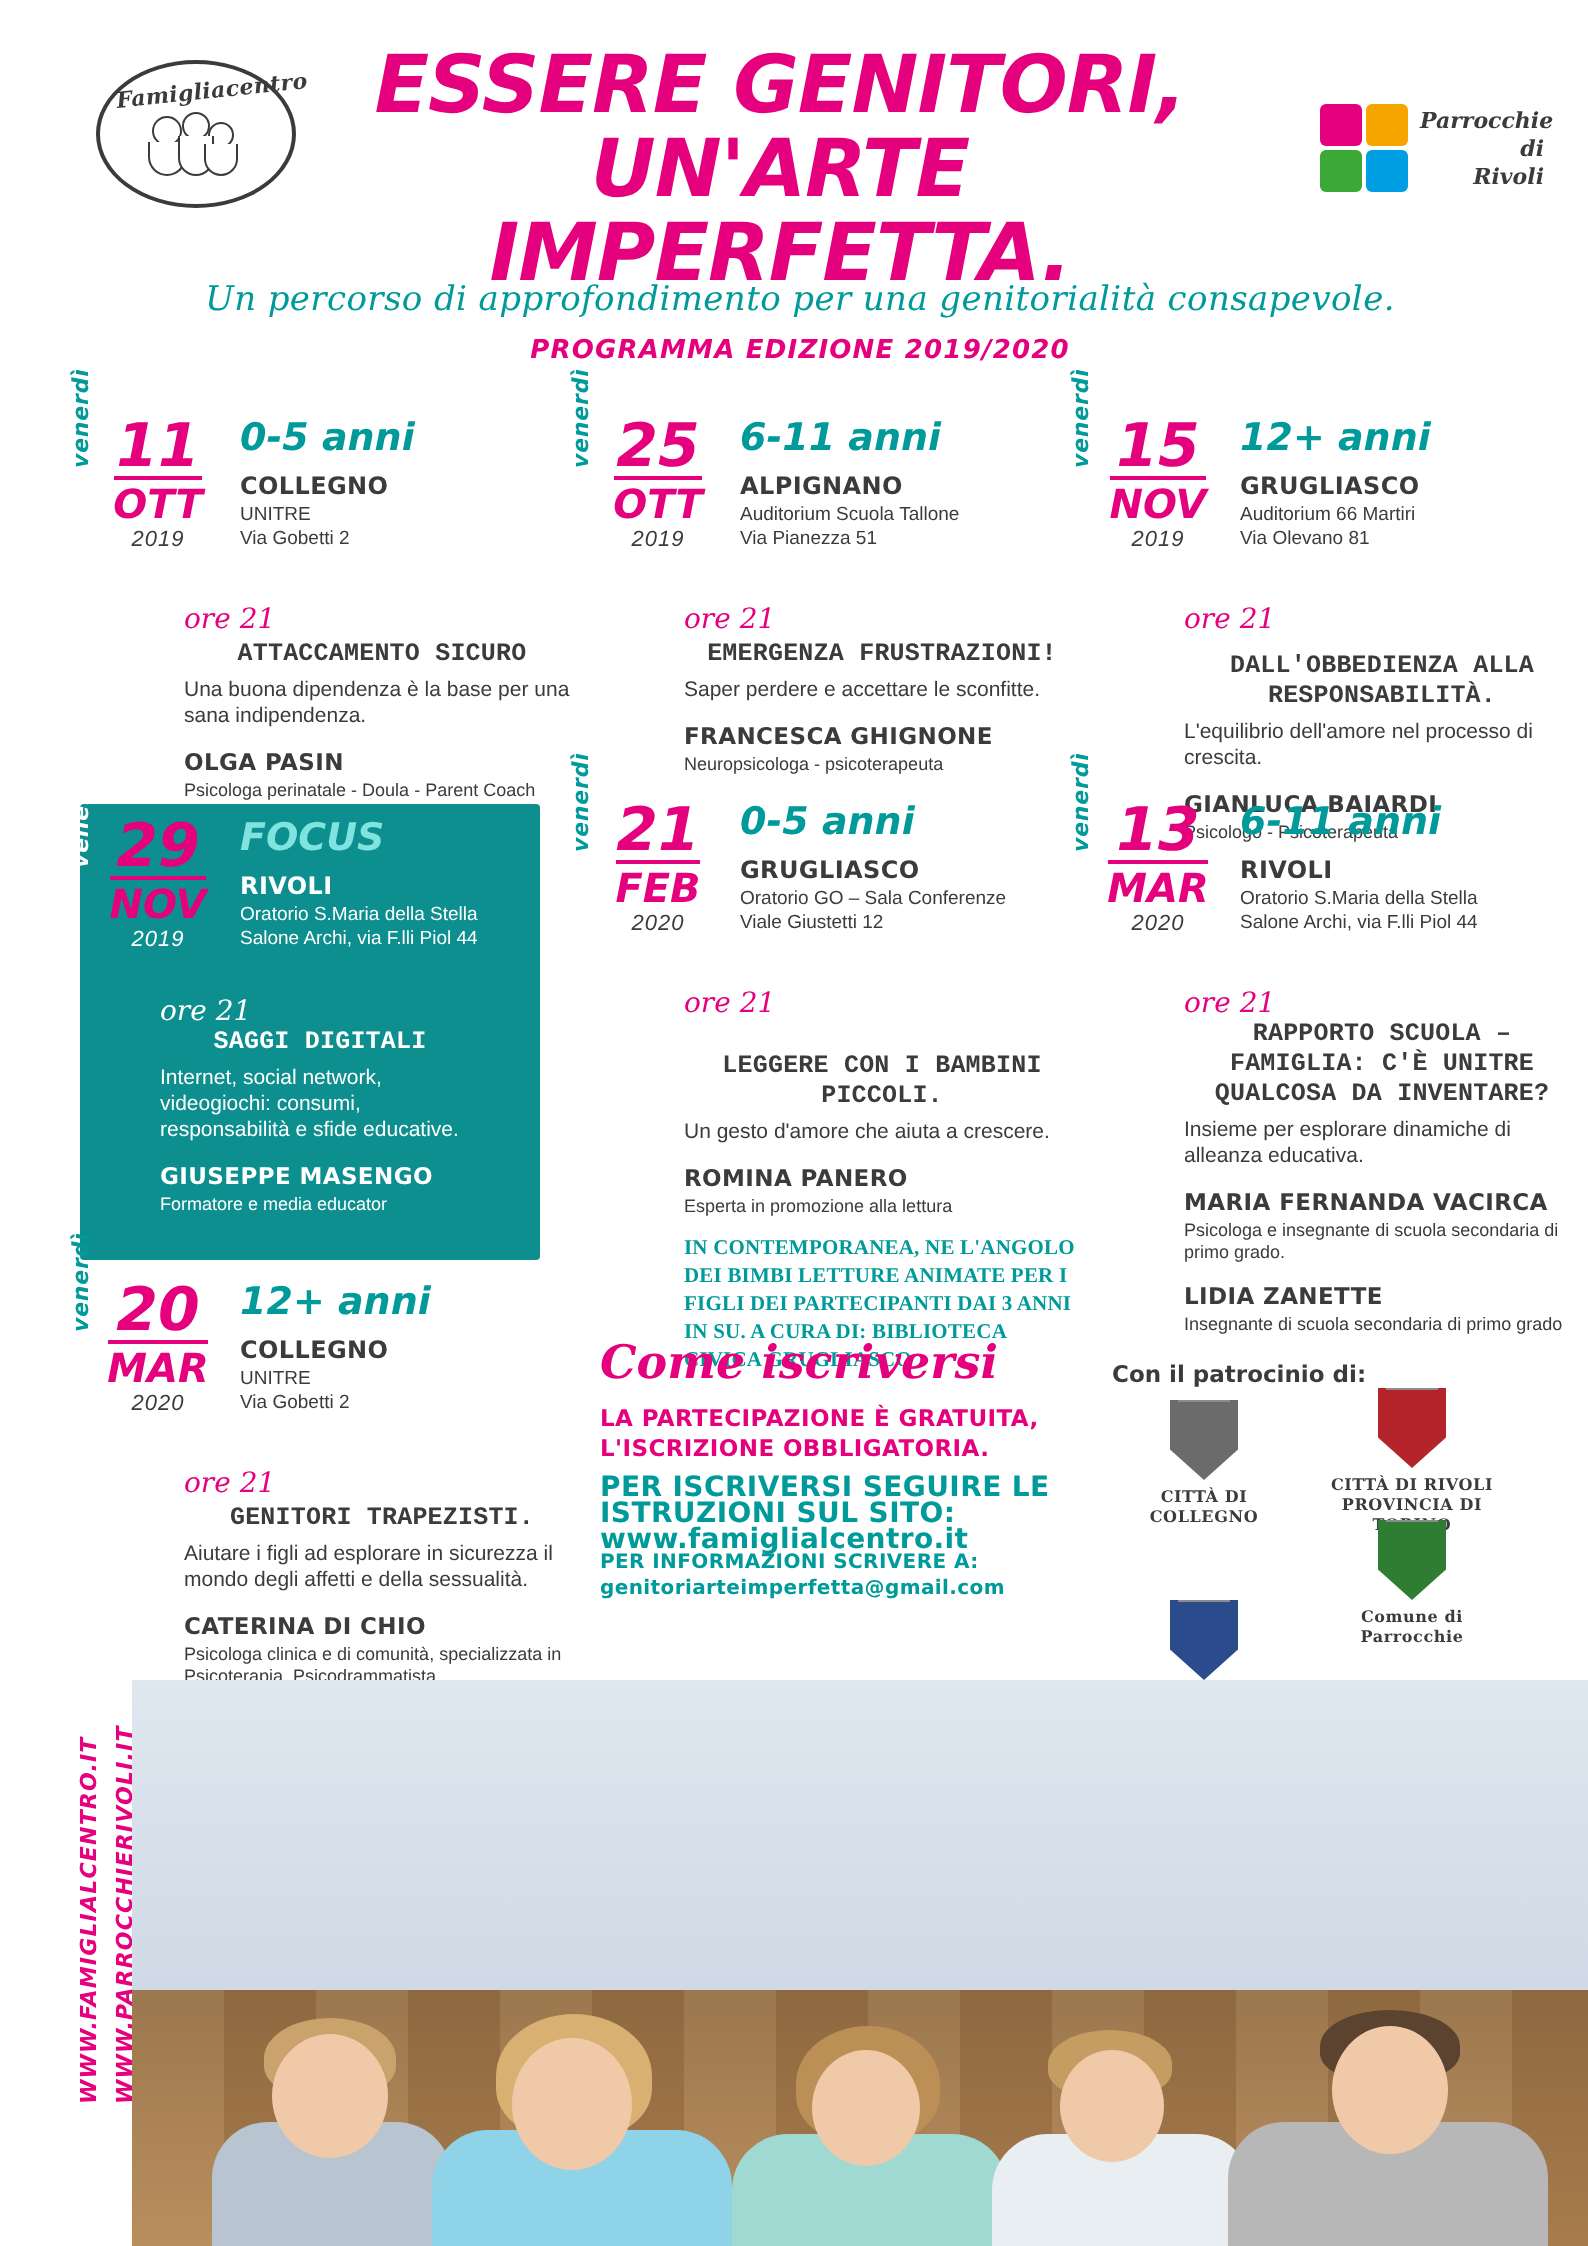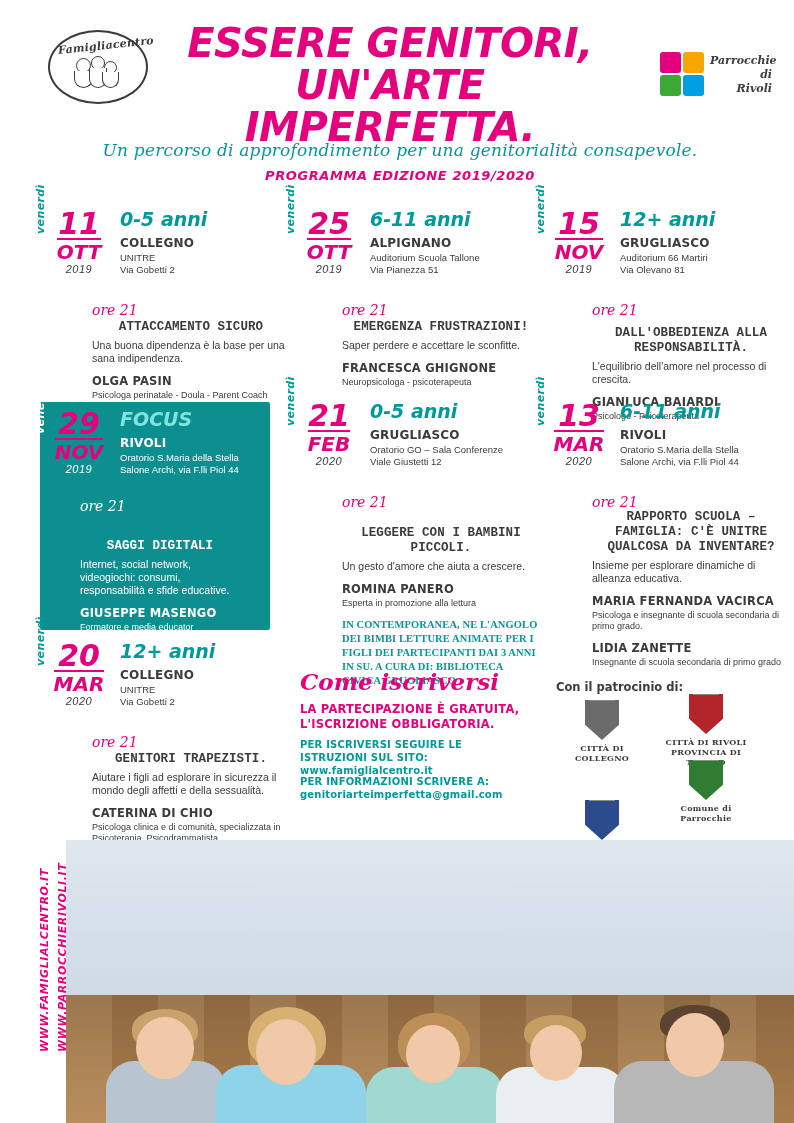--- a/index.html
+++ b/index.html
@@ -125,21 +125,21 @@
     font-family:"DejaVu Serif",serif;font-style:italic;
     font-size:14px;color:#e5007d;
   }
   .card.dark .ore{color:#ffffff;}
 
   .body{position:absolute;left:46px;width:198px;}
   .ev-title{
     font-family:Liberation Mono, monospace;font-weight:bold;
     font-size:12.5px;line-height:15px;color:#3b3b3b;letter-spacing:.1px;text-align:center;
   }
-  .card.dark .ev-title{color:#ffffff;margin-top:25px;}
+  .card.dark .ev-title{color:#ffffff;}
   .ev-desc{
     font-size:10.5px;line-height:13px;color:#3b3b3b;margin-top:4px;
   }
   .card.dark .ev-desc{color:#ffffff;}
   .sp-name{
     font-family:"DejaVu Sans",sans-serif;font-weight:bold;
     font-size:11.5px;color:#3b3b3b;margin-top:9px;letter-spacing:.2px;
   }
   .card.dark .sp-name{color:#ffffff;}
   .sp-role{font-size:9px;line-height:11px;color:#3b3b3b;margin-top:2px;}
@@ -155,21 +155,21 @@
     font-family:"DejaVu Serif",serif;font-style:italic;font-weight:bold;
     font-size:23px;color:#e5007d;
   }
   .iscr-b1{
     position:absolute;left:300px;top:702px;width:230px;
     font-family:"DejaVu Sans",sans-serif;font-weight:bold;font-size:11.5px;
     line-height:15px;color:#e5007d;letter-spacing:.2px;
   }
   .iscr-b2{
     position:absolute;left:300px;top:738px;width:230px;
-    font-family:"DejaVu Sans",sans-serif;font-weight:bold;font-size:10px;
+    font-family:"DejaVu Sans",sans-serif;font-weight:bold;font-size:14px;
     line-height:13px;color:#009a9a;letter-spacing:.2px;
   }
   .iscr-link{color:#009a9a;}
   .iscr-b3{
     position:absolute;left:300px;top:775px;width:240px;
     font-family:"DejaVu Sans",sans-serif;font-weight:bold;font-size:10px;
     line-height:13px;color:#009a9a;letter-spacing:.2px;
   }
 
   

